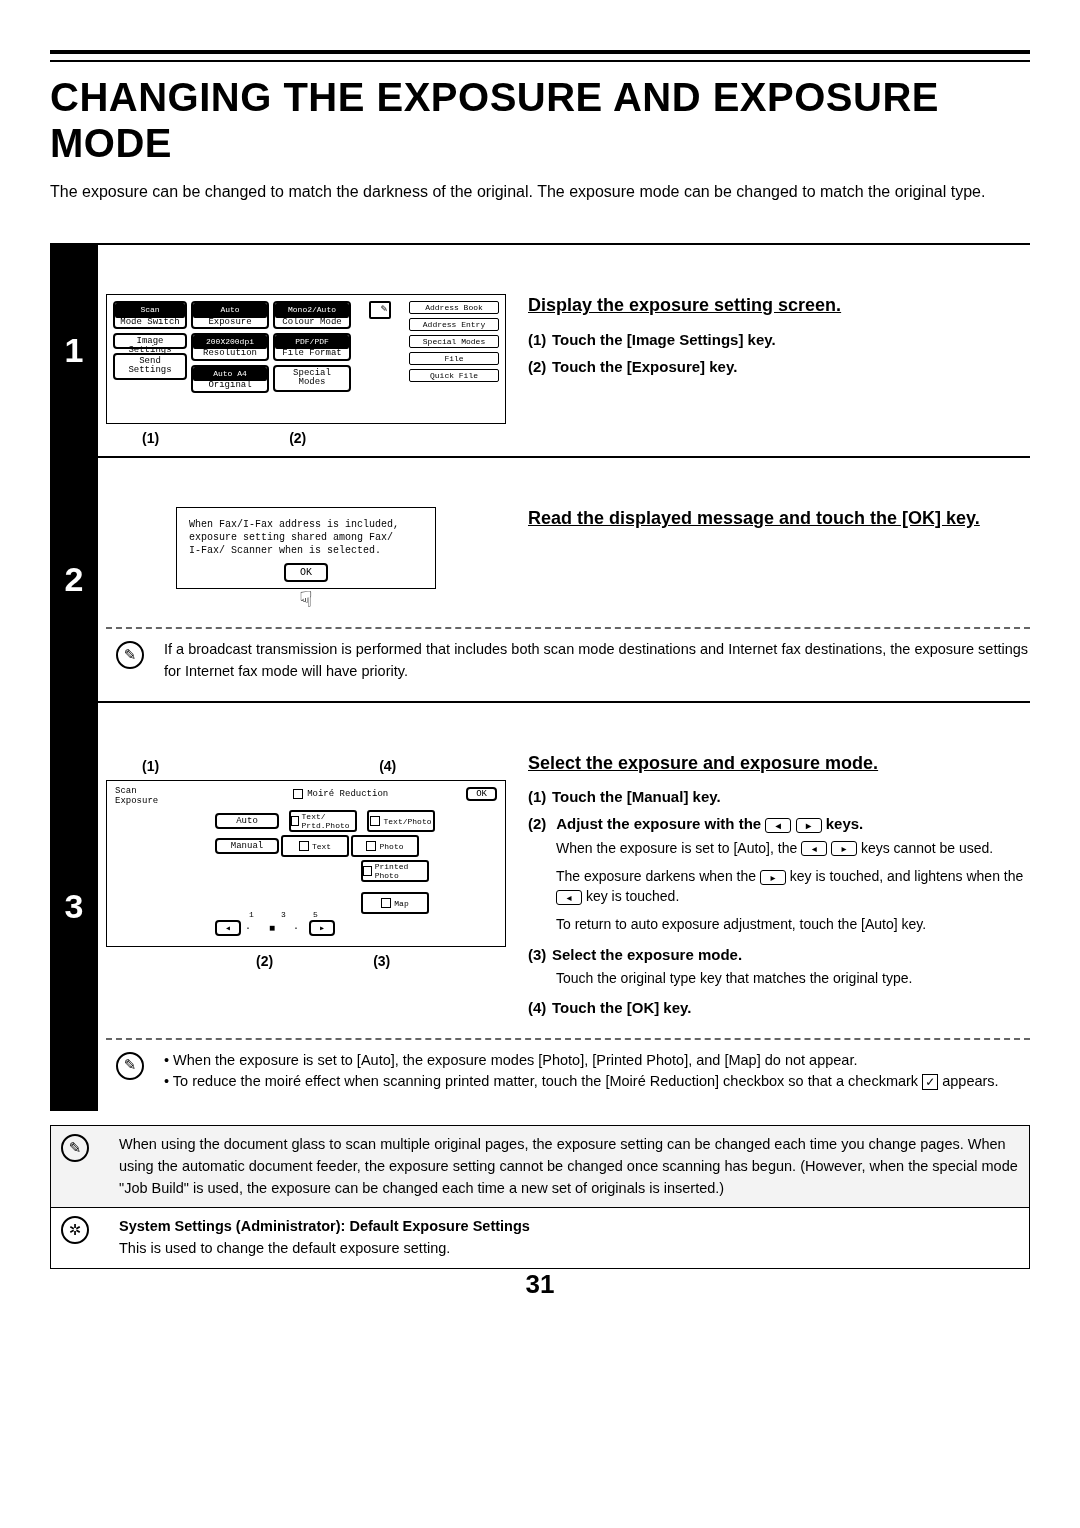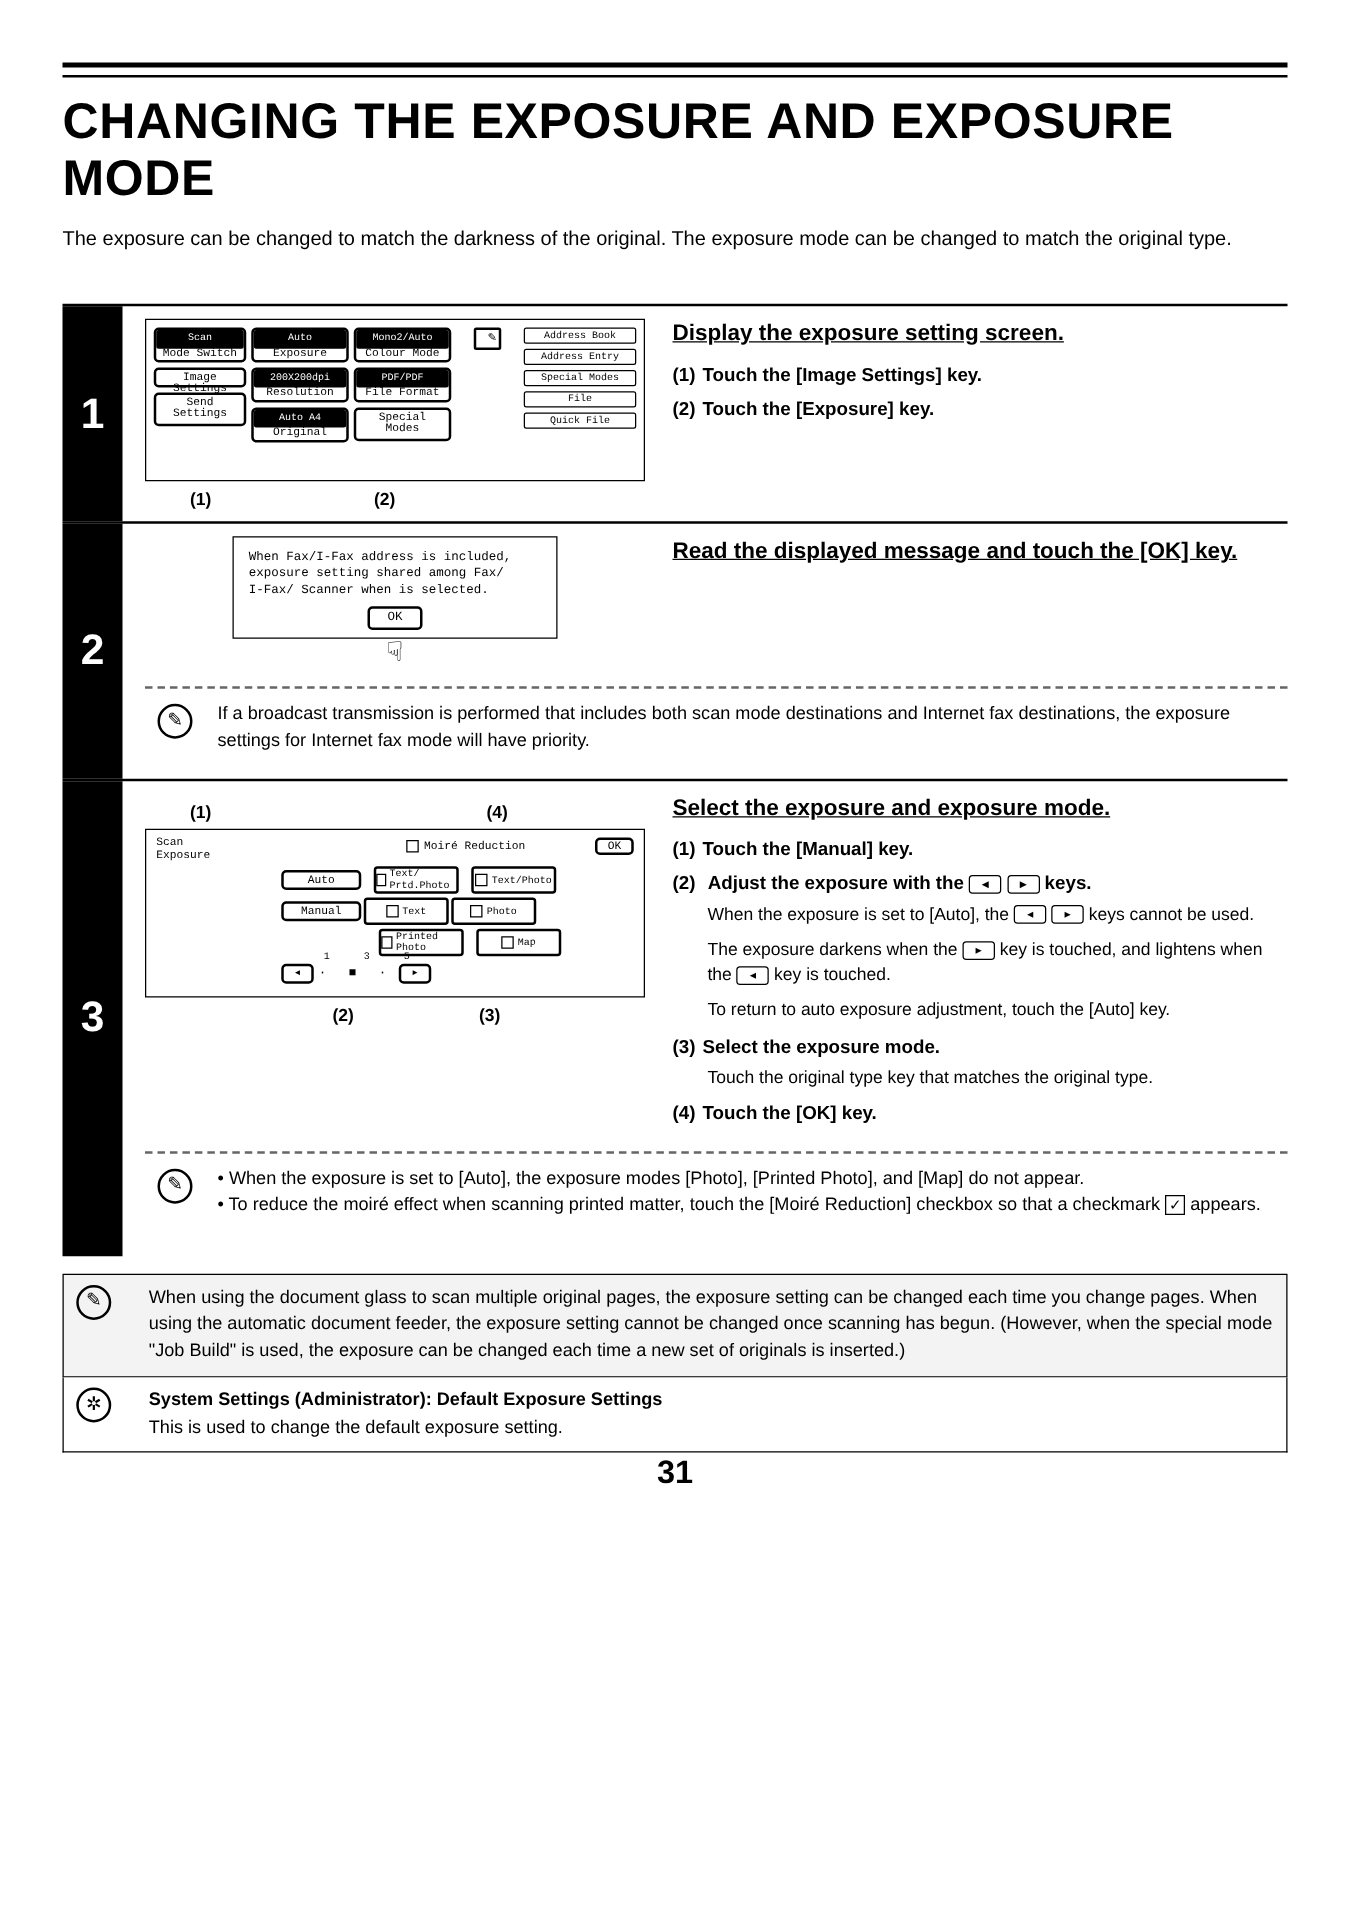--- a/index.html
+++ b/index.html
@@ -38,21 +38,22 @@
     background: #000;
     color: #fff;
     font-size: 34px;
     font-weight: 700;
     display: flex;
     align-items: center;
     justify-content: center;
     min-height: 120px;
   }
   .stepbody {
-    padding: 10px 0 10px 18px;
+    padding: 10px 0 10px 8px;
+    margin-top: 39px;
   }
   .step-columns {
     display: grid;
     grid-template-columns: 400px 1fr;
     gap: 22px;
   }
   .step-right h2 {
     font-size: 18px;
     font-weight: 700;
     margin-bottom: 10px;
@@ -282,21 +283,21 @@
         <div class="callouts top">
           <span>(1)</span>
           <span>(4)</span>
         </div>
         <div class="screen3">
           <div class="s3-head">
             <div class="left">
               <div>Scan</div>
               <div>Exposure</div>
             </div>
-            <div style="display:flex; gap:56px; ">
+            <div style="display:flex; gap:78px; ">
               <div style="display:flex; align-items:center; gap:4px;">
                 <span class="chk"></span>
                 <span>Moiré Reduction</span>
               </div>
               <div class="okbtn3">OK</div>
             </div>
           </div>
           <div class="s3-row" style="margin-left:100px; gap:10px;">
             <div class="s3btn wide">Auto</div>
             <div class="mode">
@@ -313,21 +314,21 @@
             <div class="s3btn wide">Manual</div>
             <div class="mode">
                 <span class="ic"></span>
                 <span>Text</span>
               </div>
             <div class="mode">
                 <span class="ic"></span>
                 <span>Photo</span>
               </div>
           </div>
-          <div class="s3-row" style="margin-left:178px; gap:10px;">
+          <div class="s3-row" style="margin-left:178px; gap:10px;flex-direction:column;">
             <div class="mode">
                 <span class="ic"></span>
                 <span>Printed
 Photo</span>
               </div>
             <div class="mode">
                 <span class="ic"></span>
                 <span>Map</span>
               </div>
           </div>

